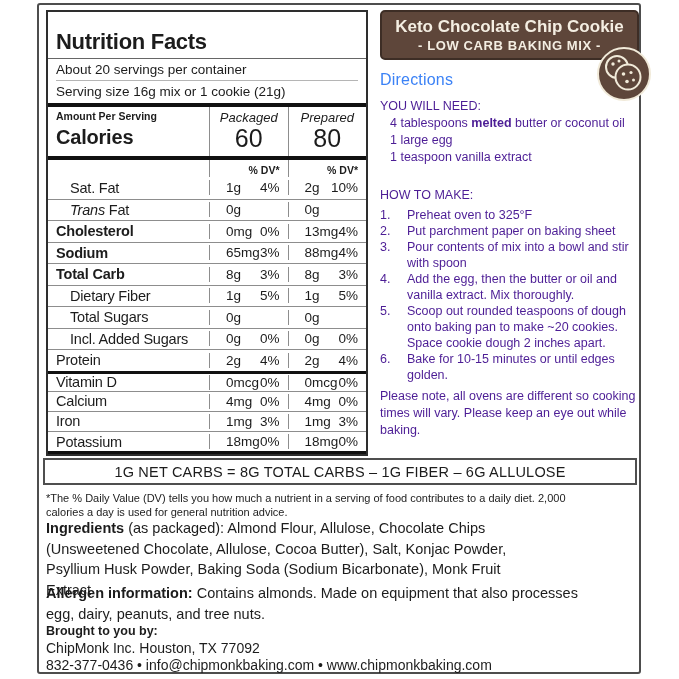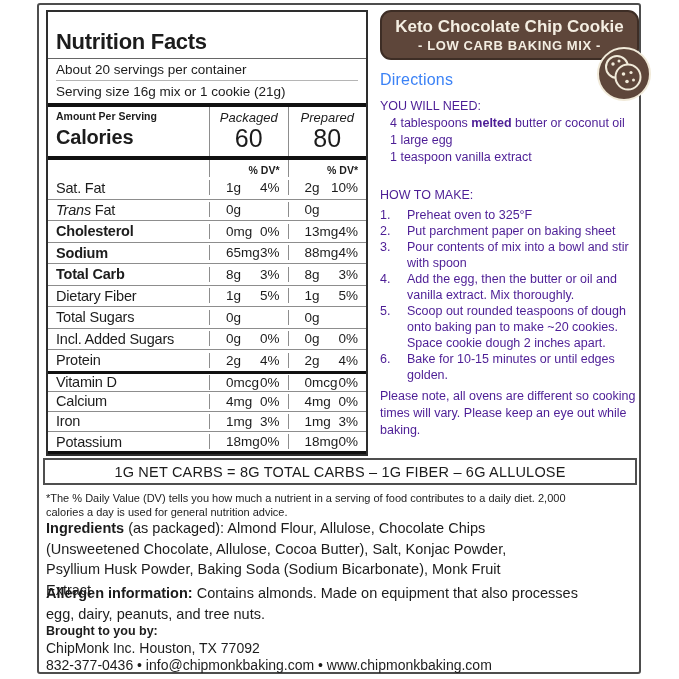--- a/index.html
+++ b/index.html
@@ -27,26 +27,26 @@
   .cal-head { font-size:13px; font-style:italic; }
   .cal-val { font-size:25px; line-height:26px; }
   .dv-row { height:17px; }
   .dv-cell { justify-content:flex-end; font-size:10.5px; font-weight:700; align-items:flex-end; padding-bottom:1px; }
   .nf-row { height:21.5px; align-items:center; font-size:14.5px; }
   .nf-row + .nf-row { border-top:1px solid #8d8d8d; }
   .nf-row.thick { border-top:3px solid #111; }
   .nf-row.vit { height:20.2px; }
   .nf-row .nf-name { align-self:center; letter-spacing:-0.2px; }
   .nf-row.b .nf-name { font-weight:700; }
-  .nf-row.ind .nf-name { padding-left:8px; }
+  .nf-row.ind .nf-name { padding-left:22px; }
   .nf-col span { font-size:13.5px; }
   .it { font-style:italic; }
 
   
-  .banner { position:absolute; left:341px; top:5px; right:0px; height:50px; border-radius:11px;
+  .banner { position:absolute; left:341px; top:5px; right:0px; height:50px; border-radius:5px;
             border:2px solid #3d2d25; background:#5e463a; text-align:center; color:#f4eee2; padding-top:5px; }
   .banner .t1 { font-size:17px; font-weight:700; }
   .banner .t2 { font-size:13px; font-weight:700; letter-spacing:0.6px; margin-top:1px; }
   .badge { position:absolute; left:557px; top:41px; width:56px; height:56px; }
   .dir-title { position:absolute; left:341px; top:66px; font-size:16px; color:#3b82f6; letter-spacing:0.2px; }
   .rc-block { position:absolute; left:341px; font-size:12.5px; line-height:17px; color:#4c1d95; }
   .need { top:93px; width:262px; }
   .need .items { padding-left:10px; }
   .make { top:182px; width:262px; }
   .steps { margin-top:3px; }

